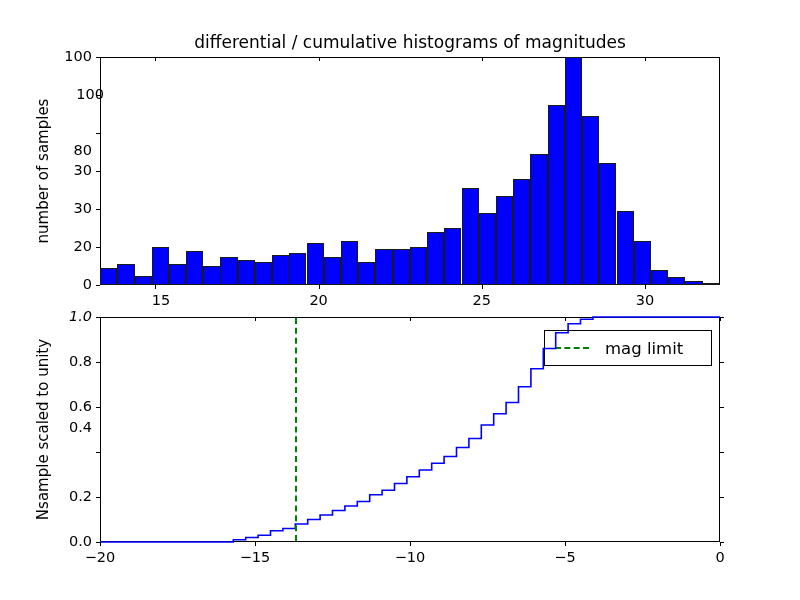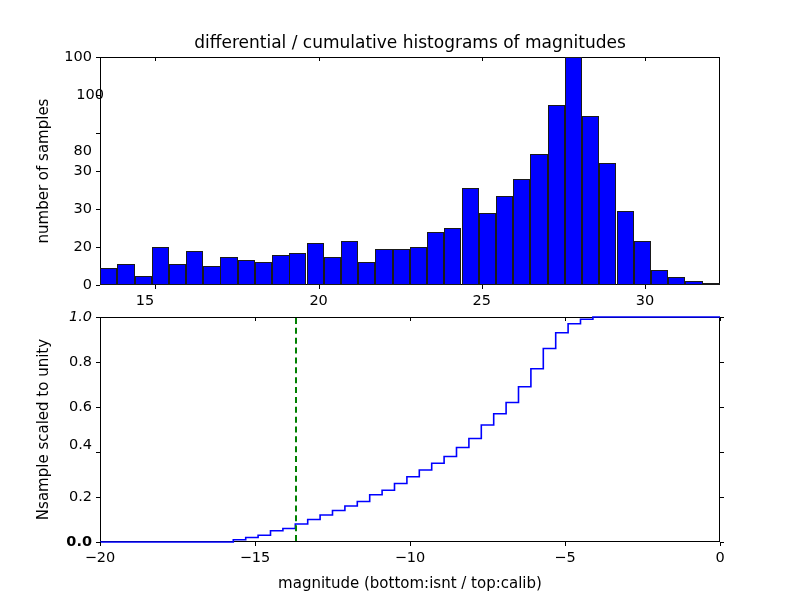--- a/index.html
+++ b/index.html
@@ -49,22 +49,25 @@
 <div id="figure">
 
   <div class="title">differential / cumulative histograms of magnitudes</div>
 
   <div class="ylabel" id="ylabel-top" style="left: 34px; top: 285px; transform: rotate(-90deg); width: 228px; text-align: center;">number of samples</div>
   <div class="axes" id="axes-top"></div>
 
   <div class="ylabel" id="ylabel-bot" style="left: 34px; top: 542px; transform: rotate(-90deg); width: 225px; text-align: center;">Nsample scaled to unity</div>
   <div class="axes" id="axes-bot"></div>
 
-  <div class="xlabel" id="xlabel-main" style="left: 100px; top: 574px; width: 620px;">magnitude (bottom:isnt / top:calib)</div>
 
+  <div id="legend" style="left: 544px; top: 330px; width: 168px; height: 36px;">
+    <span class="swatch"></span>
+    <span class="lgtext">mag limit</span>
+  </div>
 
 <div class="" style="position: absolute; left: 100px; top: 57px; width: 620px; height: 228px; overflow: hidden;">
       <div class="bar" style="left: 0px; width: 17.2197px; height: 17.1px; background: rgb(0, 0, 255); border-color: rgb(26, 26, 26);"></div>
       <div class="bar" style="left: 17.2947px; width: 17.2197px; height: 20.9px; background: rgb(0, 0, 255); border-color: rgb(26, 26, 26);"></div>
       <div class="bar" style="left: 34.5895px; width: 17.2197px; height: 9.5px; background: rgb(0, 0, 255); border-color: rgb(26, 26, 26);"></div>
       <div class="bar" style="left: 51.5579px; width: 17.2197px; height: 38px; background: rgb(0, 0, 255); border-color: rgb(26, 26, 26);"></div>
       <div class="bar" style="left: 68.8526px; width: 17.2197px; height: 20.9px; background: rgb(0, 0, 255); border-color: rgb(26, 26, 26);"></div>
       <div class="bar" style="left: 86.1474px; width: 17.2197px; height: 34.2px; background: rgb(0, 0, 255); border-color: rgb(26, 26, 26);"></div>
       <div class="bar" style="left: 103.442px; width: 17.2197px; height: 19px; background: rgb(0, 0, 255); border-color: rgb(26, 26, 26);"></div>
       <div class="bar" style="left: 120.411px; width: 17.2197px; height: 28.5px; background: rgb(0, 0, 255); border-color: rgb(26, 26, 26);"></div>
@@ -106,43 +109,43 @@
     <div class="tickmark tick-y" style="left: 96px; top: 171px;"></div>
     <div class="tick-lbl ytick-lbl" style="left: 22px; top: 162px; width: 70px;">30</div>
     <div class="tickmark tick-y" style="left: 96px; top: 133px;"></div>
     <div class="tick-lbl ytick-lbl" style="left: 22px; top: 124px; width: 70px; margin-top: 18px;">80</div>
     <div class="tickmark tick-y" style="left: 96px; top: 95px;"></div>
     <div class="tick-lbl ytick-lbl" style="left: 34px; top: 86px; width: 70px;">100</div>
     <div class="tickmark tick-y" style="left: 96px; top: 57px;"></div>
     <div class="tick-lbl ytick-lbl" style="left: 22px; top: 48px; width: 70px;">100</div>
     <div class="tickmark tick-x" style="left: 155.474px; top: 285px;"></div>
     <div class="tickmark tick-x" style="left: 155.474px; top: 57px;"></div>
-    <div class="tick-lbl xtick-lbl" style="left: 105px; top: 292px; width: 80px;">15</div>
+    <div class="tick-lbl xtick-lbl" style="left: 121px; top: 292px; width: 80px;">15</div>
     <div class="tickmark tick-x" style="left: 318.632px; top: 285px;"></div>
     <div class="tickmark tick-x" style="left: 318.632px; top: 57px;"></div>
     <div class="tick-lbl xtick-lbl" style="left: 278.632px; top: 292px; width: 80px;">20</div>
     <div class="tickmark tick-x" style="left: 481.789px; top: 285px;"></div>
     <div class="tickmark tick-x" style="left: 481.789px; top: 57px;"></div>
     <div class="tick-lbl xtick-lbl" style="left: 441.789px; top: 292px; width: 80px;">25</div>
     <div class="tickmark tick-x" style="left: 644.947px; top: 285px;"></div>
     <div class="tickmark tick-x" style="left: 644.947px; top: 57px;"></div>
     <div class="tick-lbl xtick-lbl" style="left: 604.947px; top: 292px; width: 80px;">30</div>
     <svg id="cumsvg" width="800" height="600">
       <path d="M100,542 L220.89999999999995,542 L220.89999999999995,542 L233.3,542 L233.3,539.75 L245.7,539.75 L245.7,537.5 L258.1,537.5 L258.1,535.25 L270.5,535.25 L270.5,530.75 L282.90000000000003,530.75 L282.90000000000003,528.5 L295.30000000000007,528.5 L295.30000000000007,524 L307.7,524 L307.7,519.5 L320.1,519.5 L320.1,515 L332.5,515 L332.5,510.5 L344.9,510.5 L344.9,506 L357.3,506 L357.3,501.5 L369.7,501.5 L369.7,494.75 L382.09999999999997,494.75 L382.09999999999997,490.25 L394.5,490.25 L394.5,483.5 L406.9,483.5 L406.9,476.75 L419.3,476.75 L419.3,470 L431.69999999999993,470 L431.69999999999993,463.25 L444.09999999999997,463.25 L444.09999999999997,456.5 L456.5,456.5 L456.5,447.5 L468.9,447.5 L468.9,438.5 L481.3,438.5 L481.3,425 L493.7,425 L493.7,413.75 L506.1,413.75 L506.1,402.5 L518.5,402.5 L518.5,386.75 L530.9000000000001,386.75 L530.9000000000001,368.75 L543.3000000000001,368.75 L543.3000000000001,348.5 L555.7,348.5 L555.7,332.75 L568.1,332.75 L568.1,323.75 L580.5,323.75 L580.5,319.25 L592.9000000000001,319.25 L592.9000000000001,317 L605.3,317 L605.3,317 L720,317 L720,317" fill="none" stroke="#0000ff" stroke-width="1.6"></path>
     </svg>
     <div class="vline" style="left: 295.3px; top: 318px; height: 223px; border-left-color: rgb(0, 128, 0);"></div>
     <div class="tickmark tick-y" style="left: 96px; top: 542px;"></div>
     <div class="tickmark tick-y" style="left: 720px; top: 542px;"></div>
-    <div class="tick-lbl ytick-lbl" style="left: 22px; top: 533px; width: 70px; font-weight: bold;">0.0</div>
+    <div class="tick-lbl ytick-lbl" style="left: 22px; top: 533px; width: 70px;">0.0</div>
     <div class="tickmark tick-y" style="left: 96px; top: 497px;"></div>
     <div class="tickmark tick-y" style="left: 720px; top: 497px;"></div>
     <div class="tick-lbl ytick-lbl" style="left: 22px; top: 488px; width: 70px;">0.2</div>
     <div class="tickmark tick-y" style="left: 96px; top: 452px;"></div>
     <div class="tickmark tick-y" style="left: 720px; top: 452px;"></div>
-    <div class="tick-lbl ytick-lbl" style="left: 22px; top: 436px; width: 70px;">0.4</div>
+    <div class="tick-lbl ytick-lbl" style="left: 22px; top: 419px; width: 70px;">0.4</div>
     <div class="tickmark tick-y" style="left: 96px; top: 407px;"></div>
     <div class="tickmark tick-y" style="left: 720px; top: 407px;"></div>
     <div class="tick-lbl ytick-lbl" style="left: 22px; top: 398px; width: 70px;">0.6</div>
     <div class="tickmark tick-y" style="left: 96px; top: 362px;"></div>
     <div class="tickmark tick-y" style="left: 720px; top: 362px;"></div>
     <div class="tick-lbl ytick-lbl" style="left: 22px; top: 353px; width: 70px;">0.8</div>
     <div class="tickmark tick-y" style="left: 96px; top: 317px;"></div>
     <div class="tickmark tick-y" style="left: 720px; top: 317px;"></div>
     <div class="tick-lbl ytick-lbl" style="left: 22px; top: 308px; width: 70px; font-style: italic;">1.0</div>
     <div class="tickmark tick-x" style="left: 100px; top: 542px;"></div>

